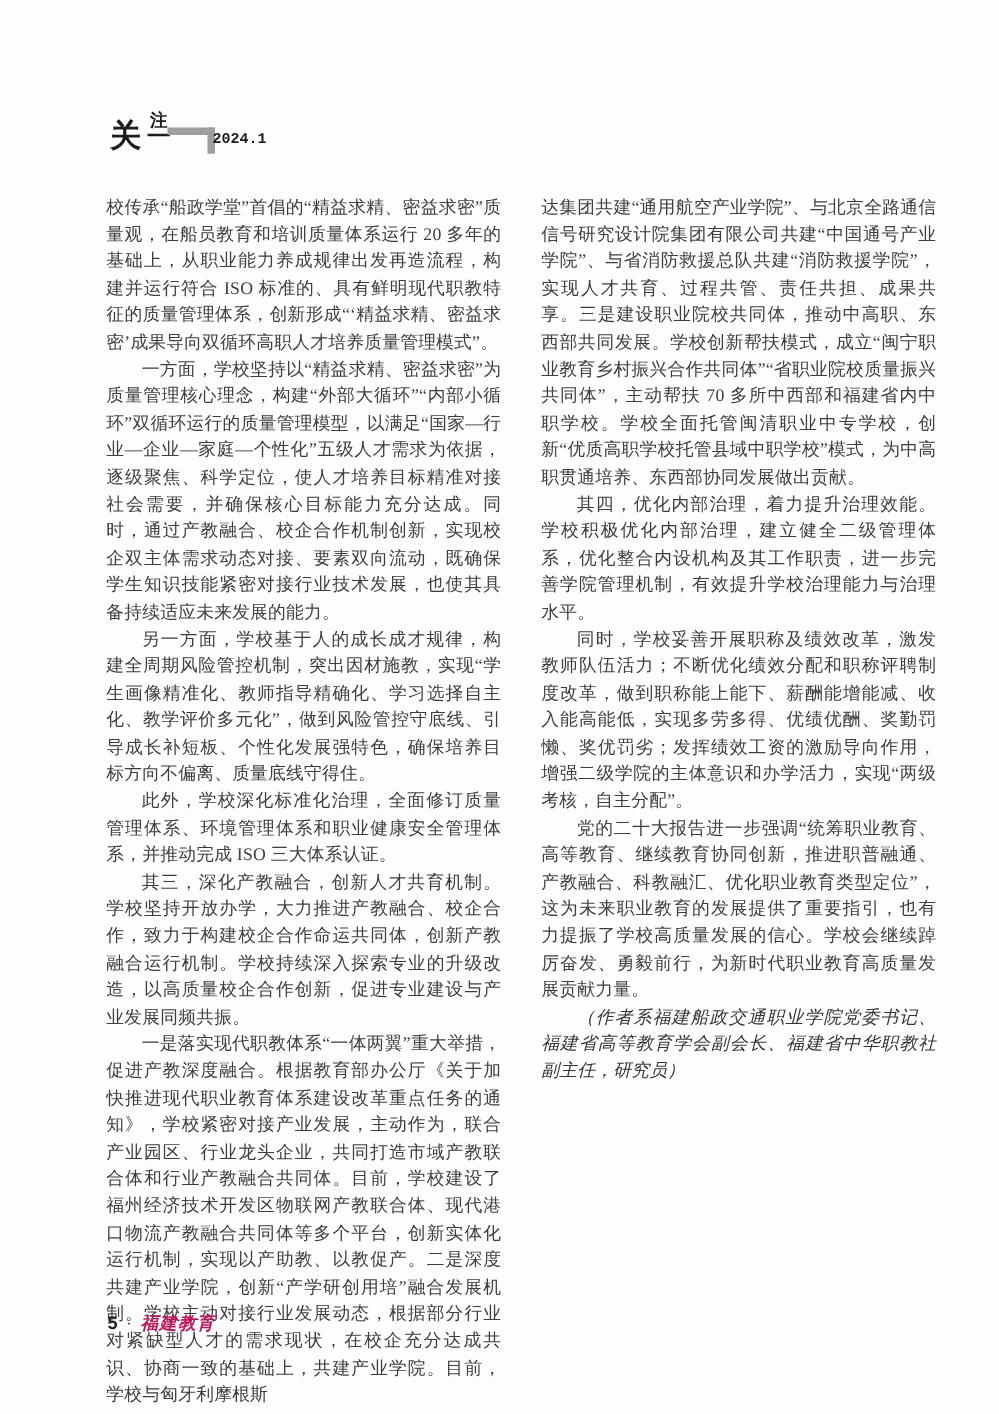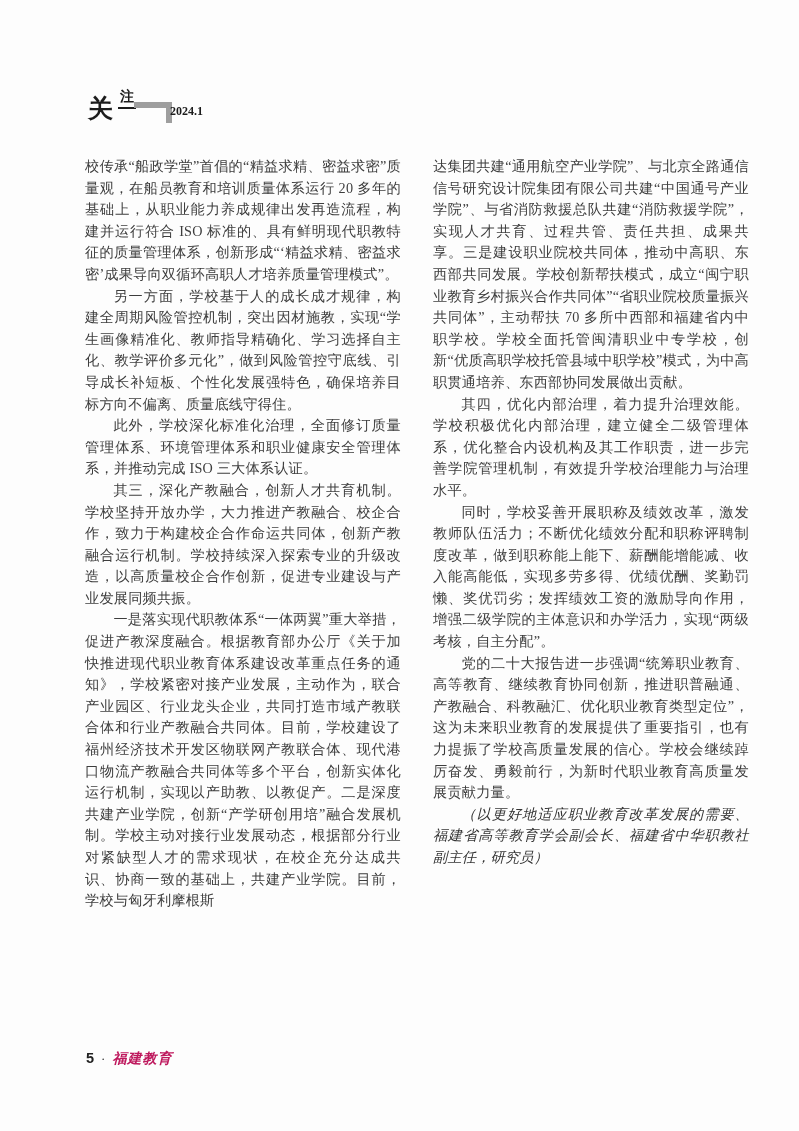--- a/index.html
+++ b/index.html
@@ -32,21 +32,21 @@
   }
   .logo-bracket {
     position: absolute; left: 46px; top: 12px;
     width: 32px; height: 15px;
     border-top: 6px solid #9e9e9e;
     border-right: 6px solid #9e9e9e;
   }
   .logo-issue {
     position: absolute; left: 82px; top: 14px;
     font-size: 12px; font-weight: 700; color: #1c1c1c;
-    font-family: Liberation Serif, serif;
+    font-family: Liberation Mono, monospace;
   }
 
   
   .columns {
     position: absolute; left: 85px; top: 156px;
     width: 664px;
     display: flex; gap: 32px;
   }
   .col {
     width: 325px;
@@ -84,31 +84,32 @@
   <div class="logo">
     <span class="logo-main">关</span>
     <span class="logo-sub">注</span>
     <span class="logo-bracket"></span>
     <span class="logo-issue">2024.1</span>
   </div>
 
   <div class="columns">
     <div class="col">
         <p class="para">校传承“船政学堂”首倡的“精益求精、密益求密”质量观，在船员教育和培训质量体系运行 20 多年的基础上，从职业能力养成规律出发再造流程，构建并运行符合 ISO 标准的、具有鲜明现代职教特征的质量管理体系，创新形成“‘精益求精、密益求密’成果导向双循环高职人才培养质量管理模式”。</p>
+        <p class="para indent">一方面，学校坚持以“精益求精、密益求密”为质量管理核心理念，构建“外部大循环”“内部小循环”双循环运行的质量管理模型，以满足“国家—行业—企业—家庭—个性化”五级人才需求为依据，逐级聚焦、科学定位，使人才培养目标精准对接社会需要，并确保核心目标能力充分达成。同时，通过产教融合、校企合作机制创新，实现校企双主体需求动态对接、要素双向流动，既确保学生知识技能紧密对接行业技术发展，也使其具备持续适应未来发展的能力。</p>
         <p class="para indent">另一方面，学校基于人的成长成才规律，构建全周期风险管控机制，突出因材施教，实现“学生画像精准化、教师指导精确化、学习选择自主化、教学评价多元化”，做到风险管控守底线、引导成长补短板、个性化发展强特色，确保培养目标方向不偏离、质量底线守得住。</p>
         <p class="para indent">此外，学校深化标准化治理，全面修订质量管理体系、环境管理体系和职业健康安全管理体系，并推动完成 ISO 三大体系认证。</p>
         <p class="para indent">其三，深化产教融合，创新人才共育机制。学校坚持开放办学，大力推进产教融合、校企合作，致力于构建校企合作命运共同体，创新产教融合运行机制。学校持续深入探索专业的升级改造，以高质量校企合作创新，促进专业建设与产业发展同频共振。</p>
         <p class="para indent">一是落实现代职教体系“一体两翼”重大举措，促进产教深度融合。根据教育部办公厅《关于加快推进现代职业教育体系建设改革重点任务的通知》，学校紧密对接产业发展，主动作为，联合产业园区、行业龙头企业，共同打造市域产教联合体和行业产教融合共同体。目前，学校建设了福州经济技术开发区物联网产教联合体、现代港口物流产教融合共同体等多个平台，创新实体化运行机制，实现以产助教、以教促产。二是深度共建产业学院，创新“产学研创用培”融合发展机制。学校主动对接行业发展动态，根据部分行业对紧缺型人才的需求现状，在校企充分达成共识、协商一致的基础上，共建产业学院。目前，学校与匈牙利摩根斯</p>
       </div>
     <div class="col">
         <p class="para">达集团共建“通用航空产业学院”、与北京全路通信信号研究设计院集团有限公司共建“中国通号产业学院”、与省消防救援总队共建“消防救援学院”，实现人才共育、过程共管、责任共担、成果共享。三是建设职业院校共同体，推动中高职、东西部共同发展。学校创新帮扶模式，成立“闽宁职业教育乡村振兴合作共同体”“省职业院校质量振兴共同体”，主动帮扶 70 多所中西部和福建省内中职学校。学校全面托管闽清职业中专学校，创新“优质高职学校托管县域中职学校”模式，为中高职贯通培养、东西部协同发展做出贡献。</p>
         <p class="para indent">其四，优化内部治理，着力提升治理效能。学校积极优化内部治理，建立健全二级管理体系，优化整合内设机构及其工作职责，进一步完善学院管理机制，有效提升学校治理能力与治理水平。</p>
         <p class="para indent">同时，学校妥善开展职称及绩效改革，激发教师队伍活力；不断优化绩效分配和职称评聘制度改革，做到职称能上能下、薪酬能增能减、收入能高能低，实现多劳多得、优绩优酬、奖勤罚懒、奖优罚劣；发挥绩效工资的激励导向作用，增强二级学院的主体意识和办学活力，实现“两级考核，自主分配”。</p>
         <p class="para indent">党的二十大报告进一步强调“统筹职业教育、高等教育、继续教育协同创新，推进职普融通、产教融合、科教融汇、优化职业教育类型定位”，这为未来职业教育的发展提供了重要指引，也有力提振了学校高质量发展的信心。学校会继续踔厉奋发、勇毅前行，为新时代职业教育高质量发展贡献力量。</p>
-        <p class="para indent author-note">（以更好地适应职业教育改革发展的需要、福建省高等教育学会副会长、福建省中华职教社副主任，研究员）</p>
+        <p class="para indent author-note">（作者系福建船政交通职业学院党委书记、福建省高等教育学会副会长、福建省中华职教社副主任，研究员）</p>
       </div>
   </div>
 
   <div class="footer">
     <span class="page-number">5</span>
     <span class="footer-sep">·</span>
     <span class="journal-name">福建教育</span>
   </div>
 
 </div>

